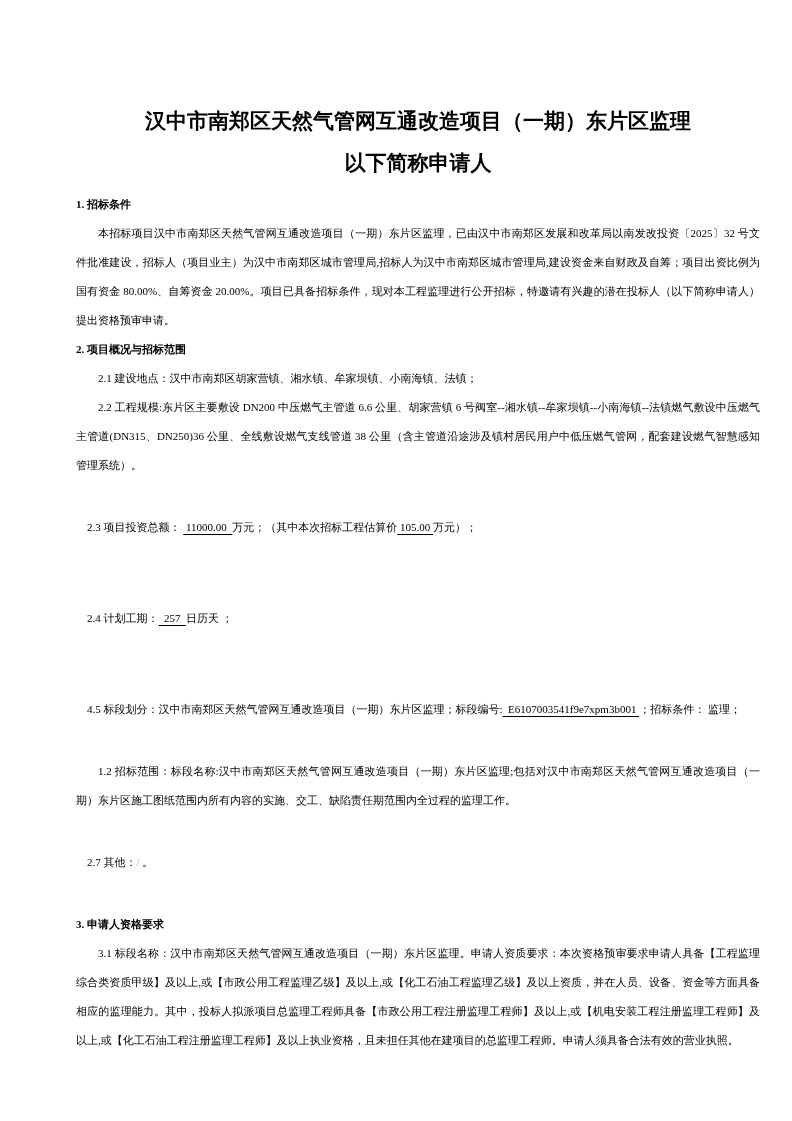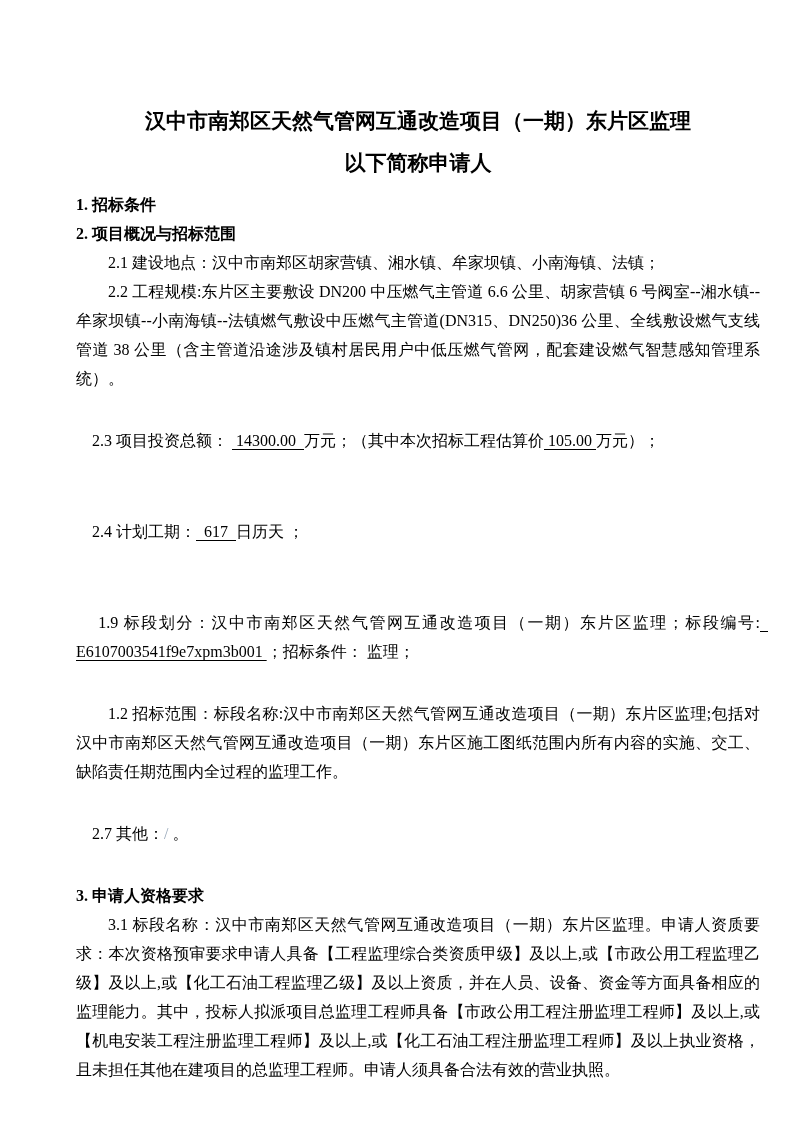--- a/index.html
+++ b/index.html
@@ -21,21 +21,21 @@
   }
   .doc-title {
     text-align: center;
     font-weight: bold;
     font-size: 21px;
     line-height: 42px;
     white-space: pre-wrap;
   }
   .para {
     margin: 0;
-    font-size: 16px;
+    font-size: 11px;
     line-height: 29px;
     text-align: justify;
     white-space: pre-wrap;
   }
   .para span { white-space: pre-wrap; margin-top: 16px; }
   .heading {
     font-weight: bold;
     text-indent: 0;
   }
   .indent { text-indent: 2em; }
@@ -49,35 +49,36 @@
 </style>
 </head>
 <body>
 
 <div class="page">
 
   <div class="doc-title">汉中市南郑区天然气管网互通改造项目（一期）东片区监理</div>
   <div class="doc-title">以下简称申请人</div>
 
   <p class="para heading after-title">1. 招标条件</p>
+  <p class="para indent">本招标项目汉中市南郑区天然气管网互通改造项目（一期）东片区监理，已由汉中市南郑区发展和改革局以南发改投资〔2025〕32 号文件批准建设，招标人（项目业主）为汉中市南郑区城市管理局,招标人为汉中市南郑区城市管理局,建设资金来自财政及自筹；项目出资比例为国有资金 80.00%、自筹资金 20.00%。项目已具备招标条件，现对本工程监理进行公开招标，特邀请有兴趣的潜在投标人（以下简称申请人）提出资格预审申请。</p>
 
   <p class="para heading">2. 项目概况与招标范围</p>
   <p class="para indent">2.1 建设地点：汉中市南郑区胡家营镇、湘水镇、牟家坝镇、小南海镇、法镇；</p>
   <p class="para indent">2.2 工程规模:东片区主要敷设 DN200 中压燃气主管道 6.6 公里、胡家营镇 6 号阀室--湘水镇--牟家坝镇--小南海镇--法镇燃气敷设中压燃气主管道(DN315、DN250)36 公里、全线敷设燃气支线管道 38 公里（含主管道沿途涉及镇村居民用户中低压燃气管网，配套建设燃气智慧感知管理系统）。</p>
 
   <p class="para indent gap-sm">
-    <span>2.3 项目投资总额： </span><span class="u"> 14300.00  </span><span>万元；（其中本次招标工程估算价</span><span class="u"> 105.00 </span><span>万元）；</span>
+    <span>2.3 项目投资总额： </span><span class="u"> 11000.00  </span><span>万元；（其中本次招标工程估算价</span><span class="u"> 105.00 </span><span>万元）；</span>
   </p>
 
   <p class="para indent gap-sm">
-    <span>2.4 计划工期：</span><span class="u">  617  </span><span>日历天 ；</span>
+    <span>2.4 计划工期：</span><span class="u">  257  </span><span>日历天 ；</span>
   </p>
 
   <p class="para indent gap-sm">
-    <span>1.9 标段划分：汉中市南郑区天然气管网互通改造项目（一期）东片区监理；标段编号:</span><span class="u">  E6107003541f9e7xpm3b001 </span><span>；招标条件： 监理；</span>
+    <span>4.5 标段划分：汉中市南郑区天然气管网互通改造项目（一期）东片区监理；标段编号:</span><span class="u">  E6107003541f9e7xpm3b001 </span><span>；招标条件： 监理；</span>
   </p>
 
   <p class="para indent gap-sm">1.2 招标范围：标段名称:汉中市南郑区天然气管网互通改造项目（一期）东片区监理;包括对汉中市南郑区天然气管网互通改造项目（一期）东片区施工图纸范围内所有内容的实施、交工、缺陷责任期范围内全过程的监理工作。</p>
 
   <p class="para indent gap-sm">
     <span>2.7 其他：</span><span class="slash">/</span><span> 。</span>
   </p>
 
   <p class="para heading">3. 申请人资格要求</p>
   <p class="para indent">3.1 标段名称：汉中市南郑区天然气管网互通改造项目（一期）东片区监理。申请人资质要求：本次资格预审要求申请人具备【工程监理综合类资质甲级】及以上,或【市政公用工程监理乙级】及以上,或【化工石油工程监理乙级】及以上资质，并在人员、设备、资金等方面具备相应的监理能力。其中，投标人拟派项目总监理工程师具备【市政公用工程注册监理工程师】及以上,或【机电安装工程注册监理工程师】及以上,或【化工石油工程注册监理工程师】及以上执业资格，且未担任其他在建项目的总监理工程师。申请人须具备合法有效的营业执照。</p>

